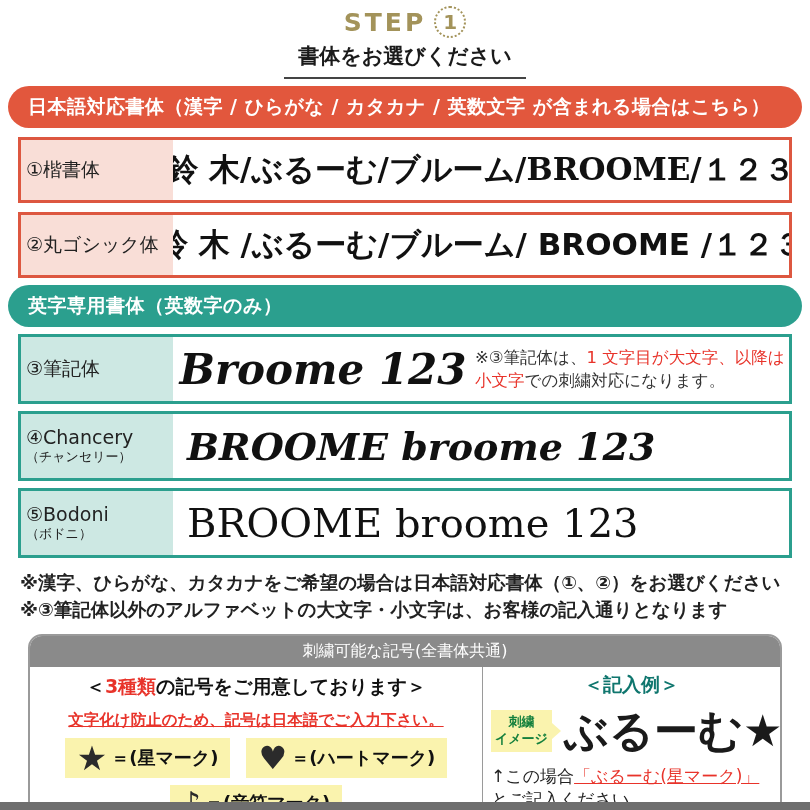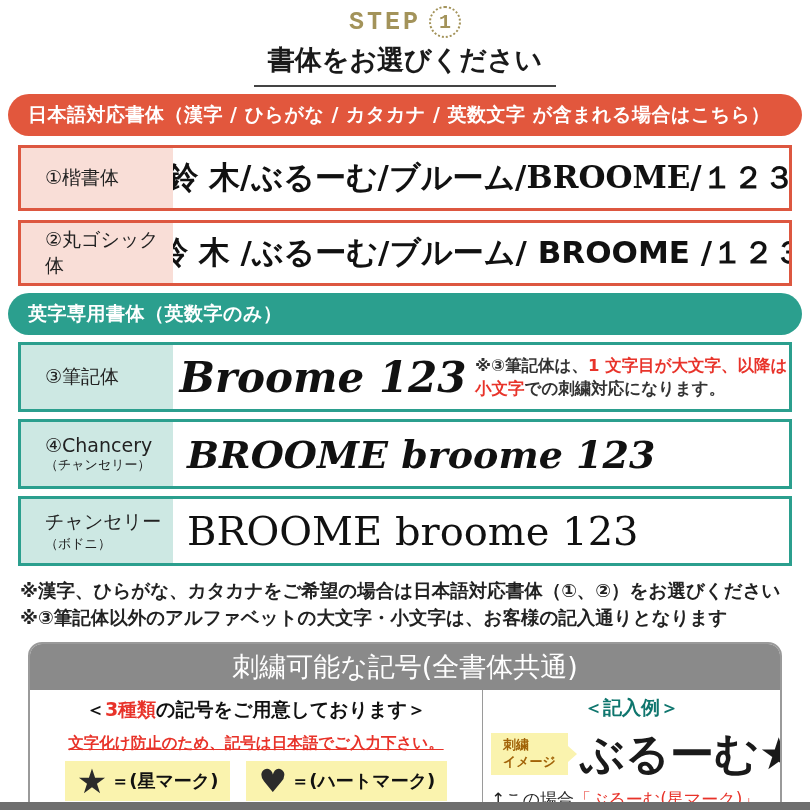--- a/index.html
+++ b/index.html
@@ -5,82 +5,82 @@
   * { margin:0; padding:0; box-sizing:border-box; }
   html,body { width:810px; height:810px; }
   body {
     font-family:"DejaVu Sans","Liberation Sans",sans-serif;
     background:#ffffff; color:#222; overflow:hidden; position:relative;
   }
   .page { width:810px; height:810px; position:relative; }
 
   
   .step-header { text-align:center; padding-top:6px; }
-  .step-line { display:flex; align-items:center; justify-content:center; gap:8px;font-family:Liberation Mono, monospace; }
+  .step-line { display:flex; align-items:center; justify-content:center; gap:8px; }
   .step-word { color:#a3935a; font-size:25px; font-weight:bold; letter-spacing:3px; }
   .step-circle {
     width:32px; height:32px; border:2px dotted #a3935a; border-radius:50%;
     display:inline-flex; align-items:center; justify-content:center;
     color:#a3935a; font-size:20px; font-weight:bold;
   }
   .page-title {
-    display:inline-block; font-size:27px; font-weight:bold; color:#1a1a1a;
+    display:inline-block; font-size:21px; font-weight:bold; color:#1a1a1a;
     border-bottom:2px solid #444; padding:2px 14px 7px; margin-top:2px;text-align:right;
   }
 
   
   .banner {
     margin:7px 8px 0; border-radius:24px; color:#fff; font-weight:bold;
     font-size:19px; padding:8px 20px; white-space:nowrap; letter-spacing:0.5px;
   }
   .banner.red  { background:#e2573d; }
   .banner.teal { background:#2b9f8e; }
 
   
   .font-row {
     margin:9px 18px 0; border:3px solid #dd5740; display:flex; align-items:stretch;
     height:66px; background:#fff;
   }
   .font-row.teal-b { border-color:#2b9f8e; height:70px;margin-top:7px; }
   .row-label {
     width:152px; flex:0 0 152px; background:#f9ded7; display:flex; flex-direction:column;
-    justify-content:center; padding-left:24px; font-size:19px; color:#222;
+    justify-content:center; padding-left:5px; font-size:19px; color:#222;
   }
   .teal-b .row-label { background:#cde8e3; }
   .row-label .sub { font-size:13px; }
   .row-sample {
     flex:1; display:flex; align-items:center; justify-content:center;
     white-space:nowrap; overflow:hidden; color:#111;
   }
   .sample-kaisho { font-family:"DejaVu Serif","Liberation Serif",serif; font-weight:bold; font-size:31px; }
   .sample-gothic { font-family:"DejaVu Sans","Liberation Sans",sans-serif; font-weight:bold; font-size:31px; }
   .sample-script {
     font-family:"DejaVu Serif","Liberation Serif",serif; font-style:italic; font-weight:bold;
     font-size:42px; flex:0 0 300px; justify-content:center; display:flex; align-items:center;
   }
   .sample-chancery { font-family:"DejaVu Serif","Liberation Serif",serif; font-style:italic; font-weight:bold;
     font-size:38px; justify-content:flex-start; padding-left:14px; }
   .sample-bodoni { font-family:"DejaVu Serif","Liberation Serif",serif; font-weight:normal;
     font-size:40px; justify-content:flex-start; padding-left:14px; }
   .row-note {
     flex:0 0 330px; display:flex; align-items:center; padding:4px 8px 4px 2px;
-    font-size:16.5px; font-weight:bold; line-height:1.4; color:#333;
+    font-size:16.5px; font-weight:normal; line-height:1.4; color:#333;
   }
   .red-text { color:#e8332a; }
 
   
   .footnotes { margin:12px 20px 0; font-size:18.5px; font-weight:bold; line-height:1.45; color:#222; }
 
   
   .symbols-box {
     margin:10px 28px 0; border:2px solid #9a9a9a; border-radius:14px; overflow:hidden;
     background:#fff;
   }
   .symbols-header {
-    background:#8a8a8a; color:#fff; text-align:center; font-size:27px; padding:5px 12px;
+    background:#8a8a8a; color:#fff; text-align:center; font-size:16px; padding:5px 12px;
   }
   .symbols-body { display:flex; min-height:132px; }
   .symbols-left { flex:1.58; padding:7px 4px 8px; border-right:1px solid #9a9a9a; }
   .symbols-right { flex:1; padding:5px 8px 6px; }
   .sym-heading { text-align:center; font-size:19px; font-weight:bold; color:#111; }
   .sym-warning {
     text-align:center; font-size:15.5px; font-weight:bold; color:#e8332a;
     text-decoration:underline; margin-top:10px;
   }
   .chips-row { display:flex; justify-content:center; gap:16px; margin-top:7px; }
@@ -89,22 +89,22 @@
     font-size:18px; font-weight:bold; color:#111;
   }
   .chip .glyph-star  { font-size:34px; line-height:1; color:#2b2b2b; }
   .chip .glyph-heart { font-size:32px; line-height:1; color:#2b2b2b; }
   .chip .glyph-note  { font-size:30px; line-height:1; color:#2b2b2b; }
   .chip-center { display:flex; justify-content:center; margin-top:7px; }
 
   .example-heading { text-align:center; font-size:19px; font-weight:bold; color:#0f766e; }
   .example-row { display:flex; align-items:center; gap:12px; margin-top:4px; }
   .emb-tag {
-    position:relative; background:#faf3ae; padding:4px 12px; font-size:13px; font-weight:bold;
-    text-align:left; line-height:1.3; color:#a16207; flex:0 0 auto;
+    position:relative; background:#faf3ae; padding:4px 4px; font-size:13px; font-weight:bold;
+    text-align:center; line-height:1.3; color:#15803d; flex:0 0 auto;
   }
   .emb-tag::after {
     content:""; position:absolute; right:-9px; top:50%; transform:translateY(-50%);
     border-left:9px solid #faf3ae; border-top:8px solid transparent; border-bottom:8px solid transparent;
   }
   .emb-sample { font-size:44px; font-weight:bold; color:#1a1a1a; white-space:nowrap; }
   .example-caption { margin-top:4px; font-size:17px; color:#222; line-height:1.35; }
   .example-caption .red-u { color:#e8332a; text-decoration:underline; }
 
   .bottom-bar { position:absolute; left:0; bottom:0; width:810px; height:8px; background:#6e6e6e; }
@@ -157,21 +157,21 @@
   <div class="font-row teal-b">
     <div class="row-label">
       <span>④Chancery</span>
       <span class="sub">（チャンセリー）</span>
     </div>
     <div class="row-sample sample-chancery">BROOME broome 123</div>
   </div>
 
   <div class="font-row teal-b">
     <div class="row-label">
-      <span>チャンセリー</span>
+      <span>⑤Bodoni</span>
       <span class="sub">（ボドニ）</span>
     </div>
     <div class="row-sample sample-bodoni">BROOME broome 123</div>
   </div>
 
   <div class="footnotes">
     <div>※漢字、ひらがな、カタカナをご希望の場合は日本語対応書体（①、②）をお選びください</div>
     <div>※③筆記体以外のアルファベットの大文字・小文字は、お客様の記入通りとなります</div>
   </div>
 

